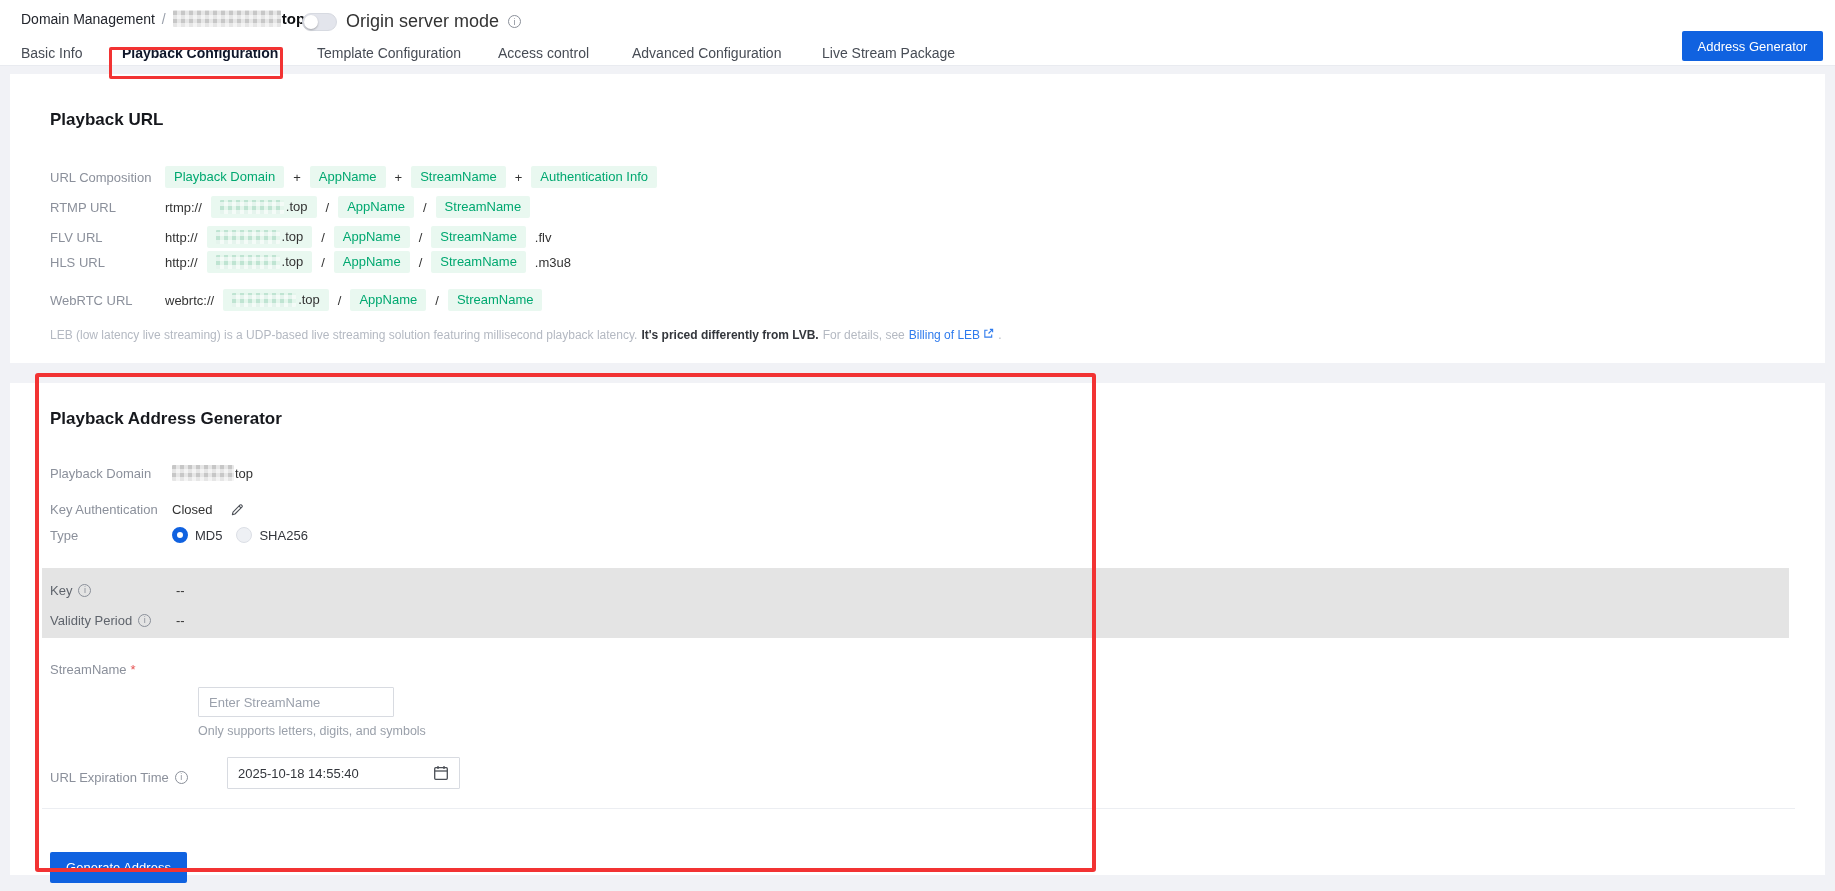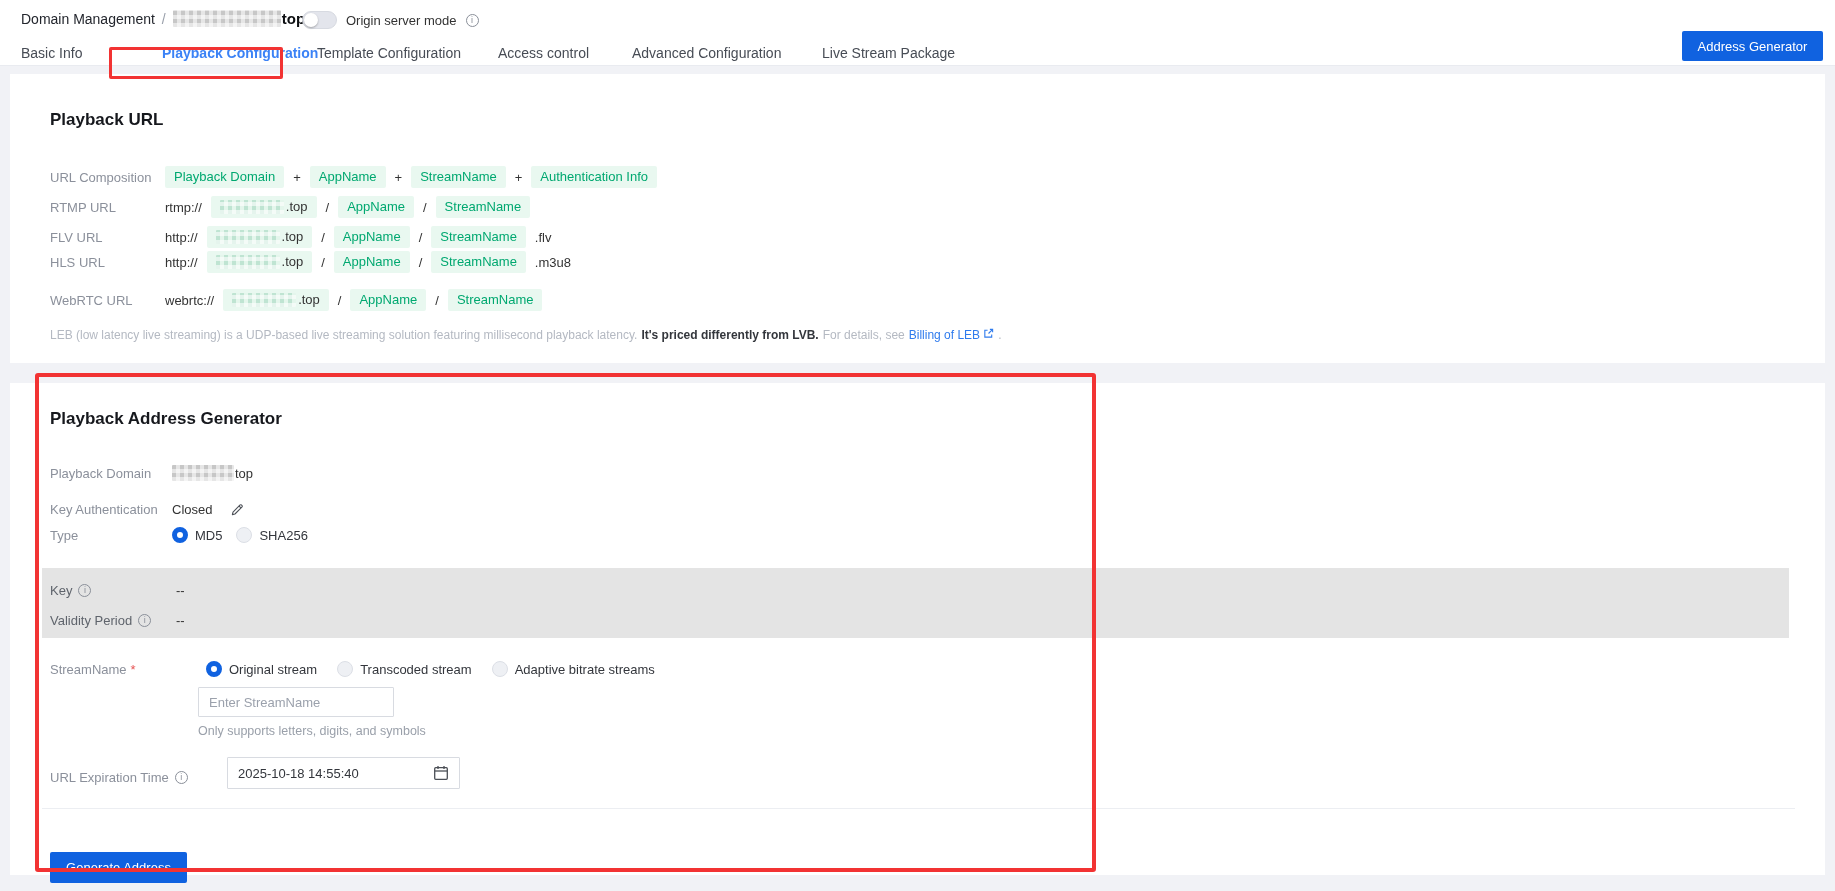--- a/index.html
+++ b/index.html
@@ -15,33 +15,33 @@
   .crumb { position:absolute; left:21px; top:10px; display:flex; align-items:flex-end; font-size:14px; color:#23262d; }
   .crumb .sep { color:#9aa0ab; margin:0 7px; }
   .crumb b { font-size:15px; color:#0d0f12; }
   .mosaic { display:inline-block; border-radius:1px; background-color:#d9d9d9;
     background-image: repeating-linear-gradient(0deg, rgba(255,255,255,.55) 0 4px, rgba(0,0,0,0) 4px 8px),
                       repeating-linear-gradient(90deg, #c7c7c7 0 4px, #e6e6e6 4px 8px); }
   .mosaic-green { background-color:#cdebdd;
     background-image: repeating-linear-gradient(0deg, rgba(255,255,255,.6) 0 4px, rgba(0,0,0,0) 4px 8px),
                       repeating-linear-gradient(90deg, #bfe4d2 0 4px, #e4f6ec 4px 8px); }
   .m-crumb { width:108px; height:17px; margin-right:1px; }
-  .origin-wrap { position:absolute; left:302px; top:11px; display:flex; align-items:center; gap:9px; font-size:13px; color:#333; }
+  .origin-wrap { position:absolute; left:302px; top:11px; display:flex; align-items:center; gap:9px; font-size:18px; color:#333; }
   .toggle { width:35px; height:18px; border-radius:9px; background:#E3E5EC; border:1px solid #D7DAE1; position:relative; cursor:pointer; }
   .knob { position:absolute; left:1px; top:1px; width:14px; height:14px; border-radius:50%; background:#fff; box-shadow:0 1px 2px rgba(0,0,0,.28); }
   .iico { display:inline-flex; align-items:center; justify-content:center; width:13px; height:13px;
           border:1px solid #8a8f99; border-radius:50%; font-size:9px; color:#8a8f99; flex:0 0 auto; cursor:pointer; }
   .iico::after { content:"i"; }
   .btn { background:#1062E0; color:#fff; border:none; border-radius:2px; font-size:13px; cursor:pointer; font-family:inherit;margin-top:24px; }
   .addr-btn { position:absolute; right:12px; top:7px; width:141px; height:30px; }
   
   .tabs { position:absolute; top:40px; left:0; right:0; height:26px; font-size:14px; color:#474c55; z-index:2; }
   .tab { position:absolute; top:0; line-height:26px; cursor:pointer; white-space:nowrap; }
   .tab1{left:21px} .tab2{left:122px} .tab3{left:317px} .tab4{left:498px} .tab5{left:632px} .tab6{left:822px}
-  .tab.active { font-weight:bold; color:#3b82f6;margin-left:40px; }
+  .tab.active { font-weight:bold; color:#0f172a; }
   .tab-redbox { position:absolute; left:109px; top:47px; width:174px; height:32px;
                 border:3px solid #F23333; border-radius:2px; z-index:40; pointer-events:none; }
   
   .card { position:absolute; left:10px; right:10px; background:#fff; }
   .card1 { top:74px; height:289px; }
   .card2 { top:383px; height:492px; }
   .card-title { position:absolute; left:40px; font-size:17px; font-weight:bold; color:#16181d; }
   .flabel { position:absolute; left:40px; font-size:13px; color:#8b909b; display:flex; align-items:center; height:22px; white-space:nowrap; }
   .fval { position:absolute; left:155px; display:flex; align-items:center; gap:9px; font-size:13px; color:#333; height:22px; white-space:nowrap; }
   .y-comp{top:92px} .y-rtmp{top:122px} .y-flv{top:152px} .y-hls{top:177px} .y-rtc{top:215px}
@@ -234,34 +234,20 @@
   <div class="flabel band-label g-val">
     <span>Validity Period</span>
       <span class="iico" style="margin-left:6px"></span>
   </div>
   <div class="fval g-val" style="left:166px">--</div>
 
   <div class="flabel g-sn">
     <span>StreamName</span>
       <span class="req">*</span>
   </div>
-  <div class="fval g-sn gap20" style="left:196px">
-    <label class="radio-item">
-        <span class="radio sel"></span>
-        <span class="rlbl">Original stream</span>
-      </label>
-    <label class="radio-item">
-        <span class="radio"></span>
-        <span class="rlbl">Transcoded stream</span>
-      </label>
-    <label class="radio-item">
-        <span class="radio"></span>
-        <span class="rlbl">Adaptive bitrate streams</span>
-      </label>
-  </div>
 
   <input class="sn-input" type="text" placeholder="Enter StreamName" style="">
   <div class="hint">Only supports letters, digits, and symbols</div>
 
   <div class="flabel g-exp">
     <span>URL Expiration Time</span>
       <span class="iico" style="margin-left:6px"></span>
   </div>
   <div class="date-wrap">
     <input type="text" readonly="" value="2025-10-18 14:55:40" style="">

